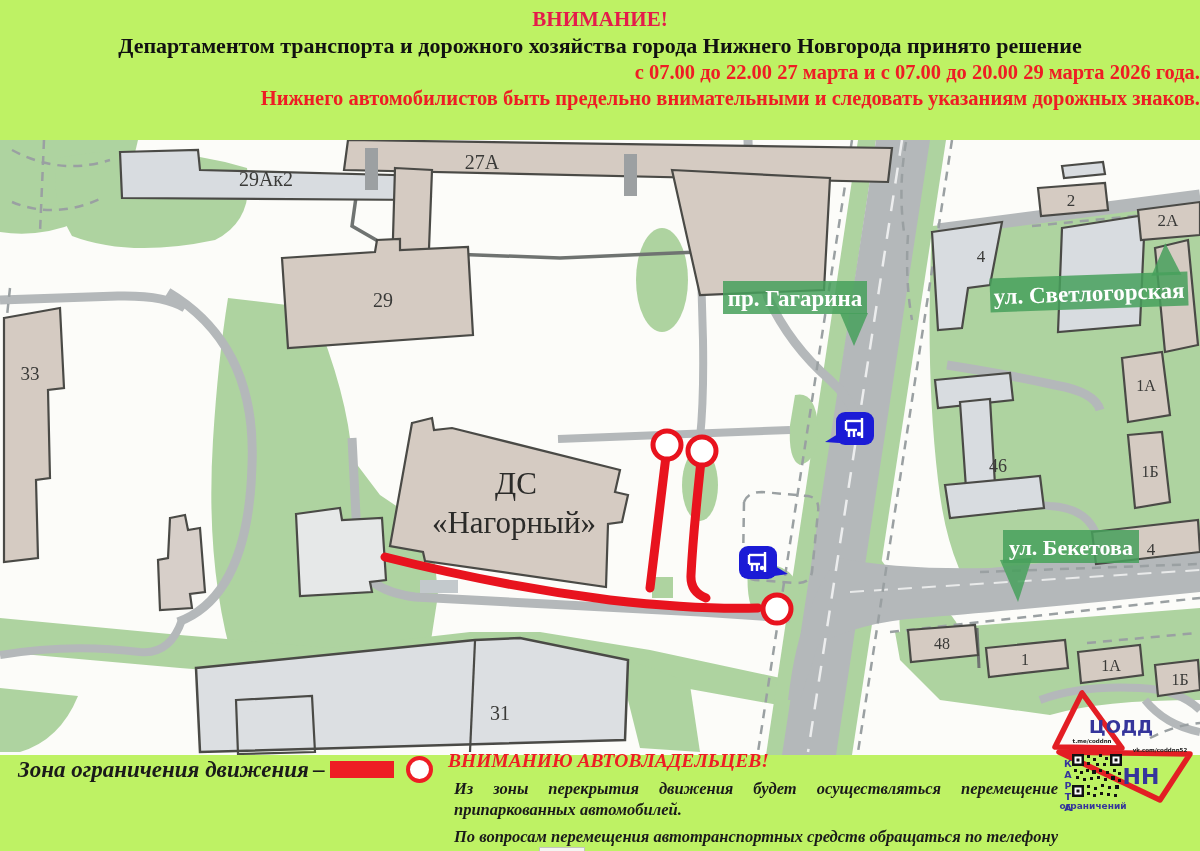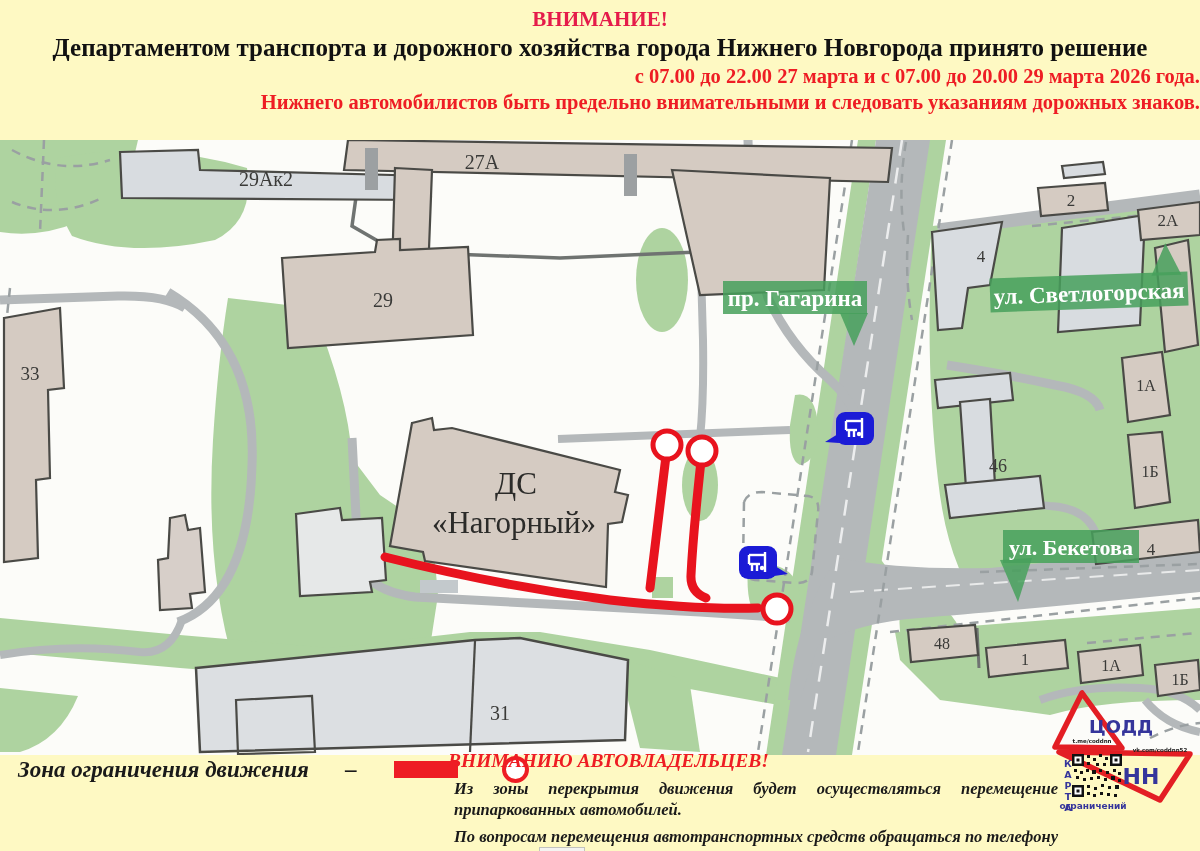--- a/index.html
+++ b/index.html
@@ -1,30 +1,30 @@
 <!DOCTYPE html>
 <html><head>
 <meta charset="utf-8">
 <style>
   html,body{margin:0;padding:0;background:#fff;}
-  .page{position:relative;width:1200px;height:851px;background:#fef9c3;overflow:hidden;
+  .page{position:relative;width:1200px;height:851px;background:#bef264;overflow:hidden;
         font-family:"Liberation Serif","DejaVu Serif",serif;}
   
   .hdr{position:absolute;top:6px;left:0;width:1200px;text-align:center;line-height:1.26;}
   .hdr div{font-weight:bold;white-space:nowrap;}
   .hdr-attention{font-size:21px;color:#e51b4a;}
-  .hdr-black{font-size:25px;color:#111;}
+  .hdr-black{font-size:22px;color:#111;}
   .hdr-red{font-size:20.5px;color:#ee1d24;text-align:right;}
   
   .map{position:absolute;top:140px;left:0;}
   .map text{font-family:"Liberation Serif","DejaVu Serif",serif;}
   .bld-num{fill:#3a3a38;}
   .street-txt{fill:#fff;font-weight:bold;}
   
-  .legend{position:absolute;left:18px;top:756px;display:flex;align-items:center;gap:32px;}
+  .legend{position:absolute;left:18px;top:756px;display:flex;align-items:center;}
   .legend-label{font-style:italic;font-weight:bold;font-size:23px;color:#1a1a1a;}
   .legend-dash{font-weight:bold;font-size:23px;margin:0 6px 0 4px;color:#1a1a1a;}
   .legend-bar{width:64px;height:17px;background:#ee1d24;margin-right:12px;}
   .legend-circle{width:19px;height:19px;border:4px solid #ee1d24;border-radius:50%;background:#fff;}
   
   .notice{position:absolute;left:448px;top:750px;width:616px;}
   .notice-title{text-align:left;color:#ee1d24;font-weight:bold;font-style:italic;font-size:19.5px;margin-bottom:2px;}
   .notice p{margin:6px;font-weight:bold;font-style:italic;font-size:16.5px;color:#1a1a1a;
             text-align:justify;line-height:1.28;}
   .phone{color:#ee1d24;}

